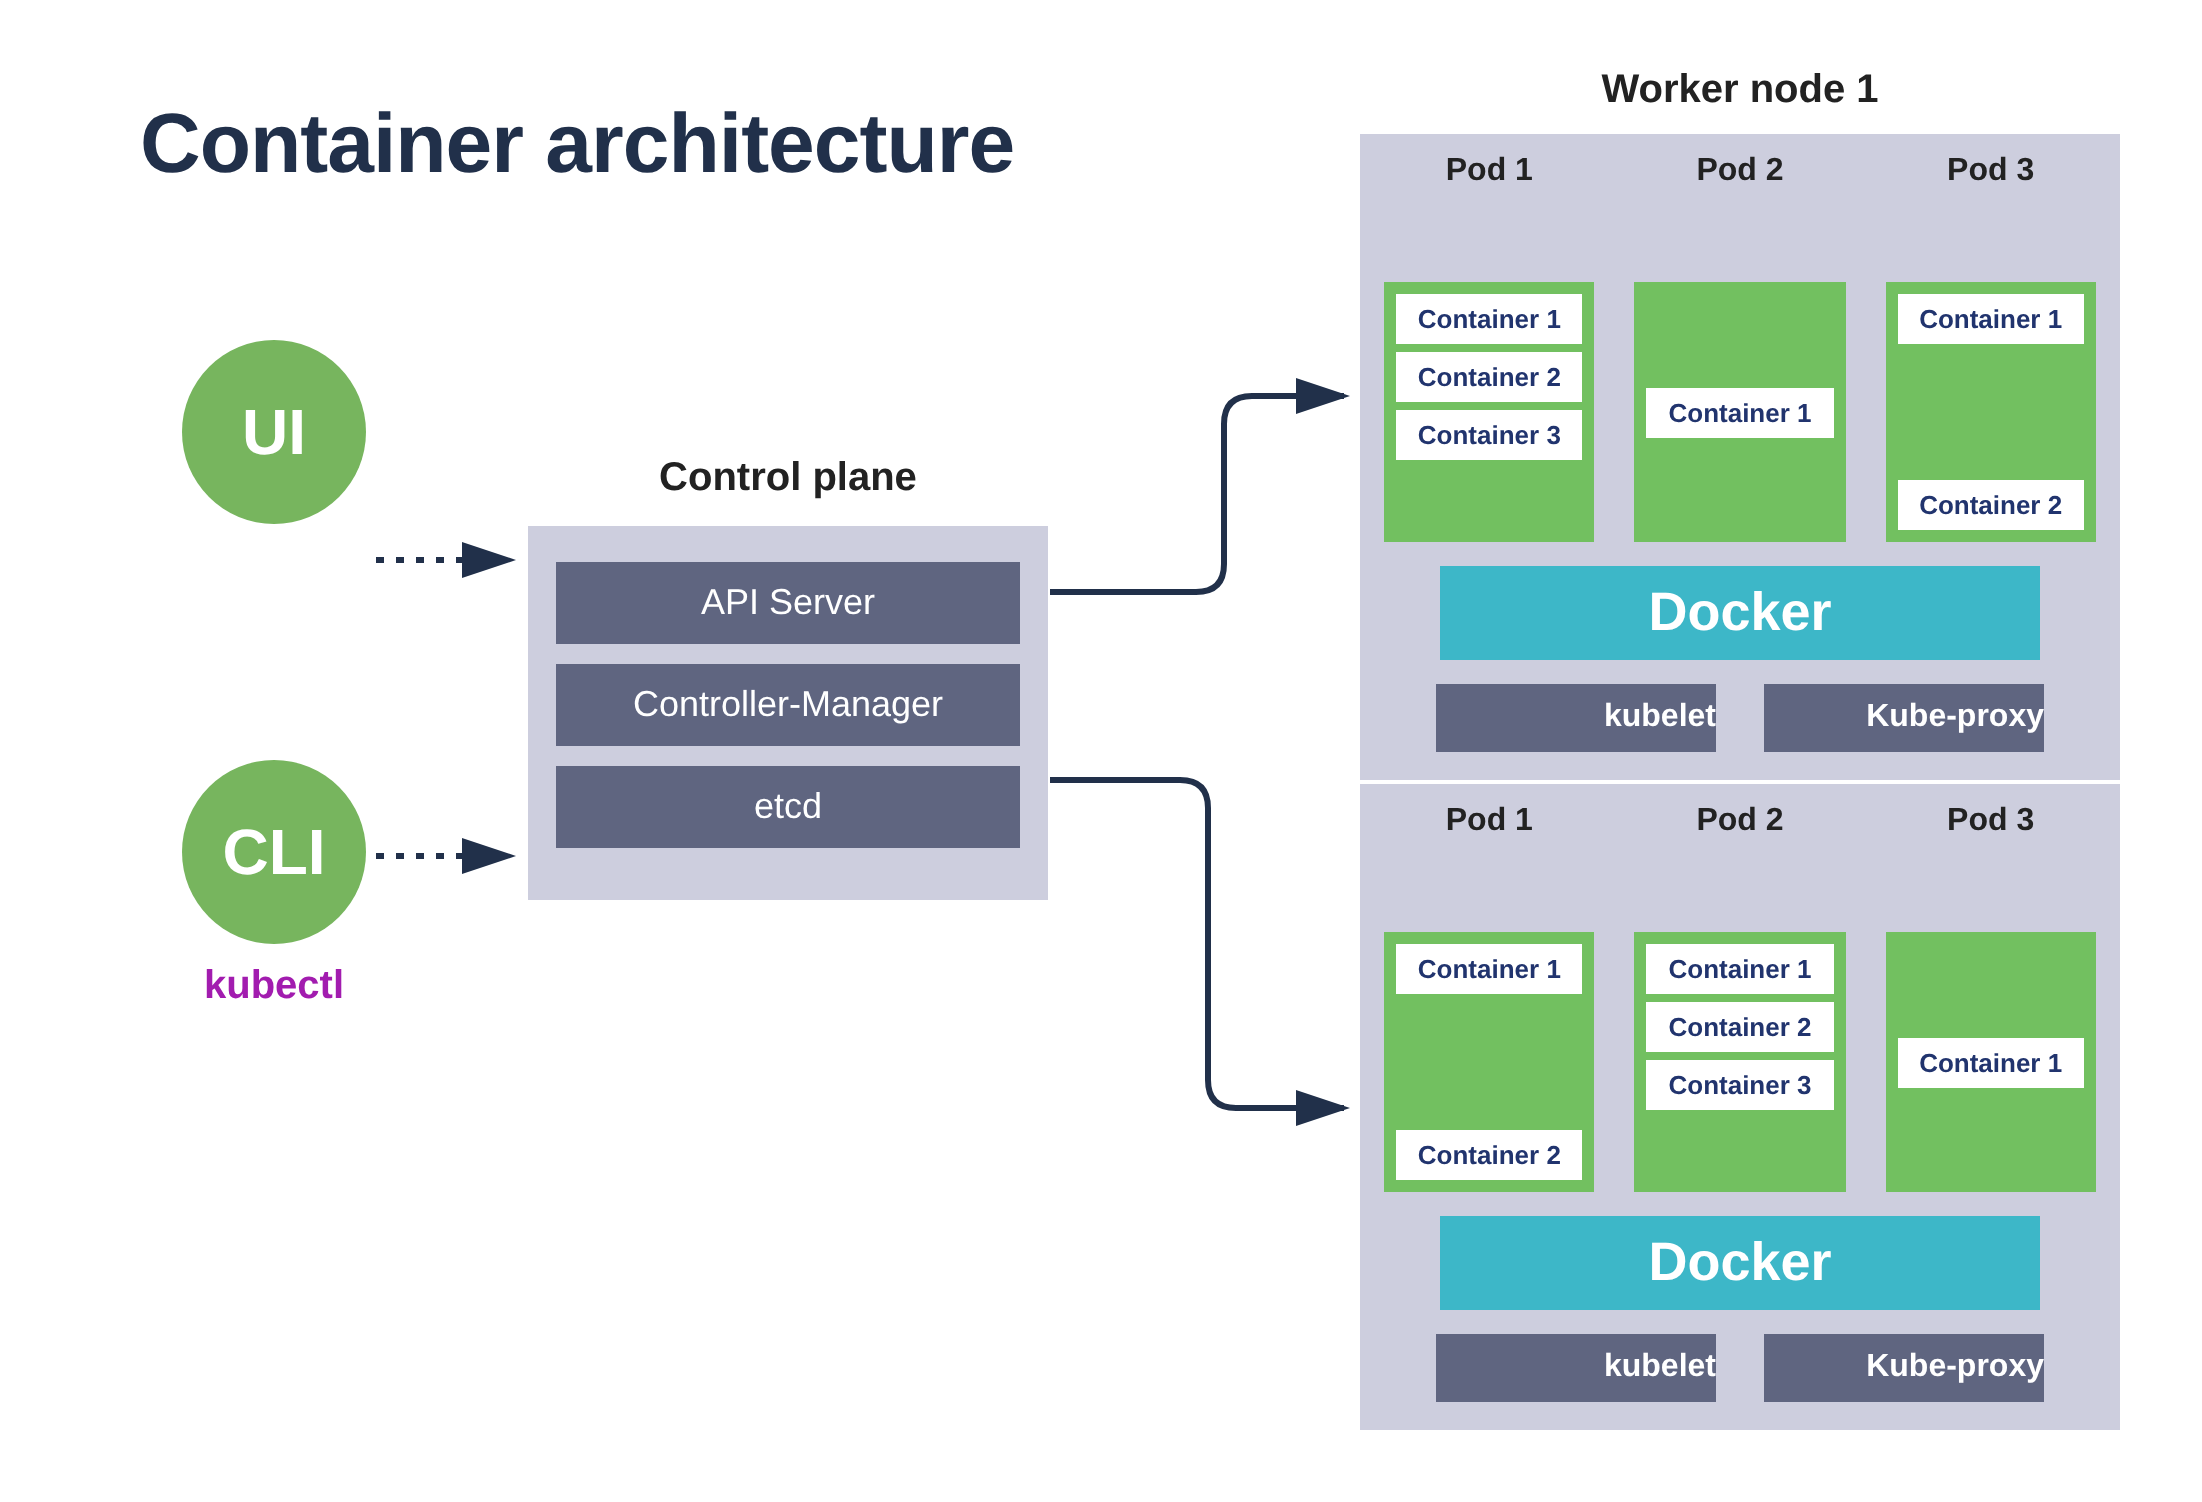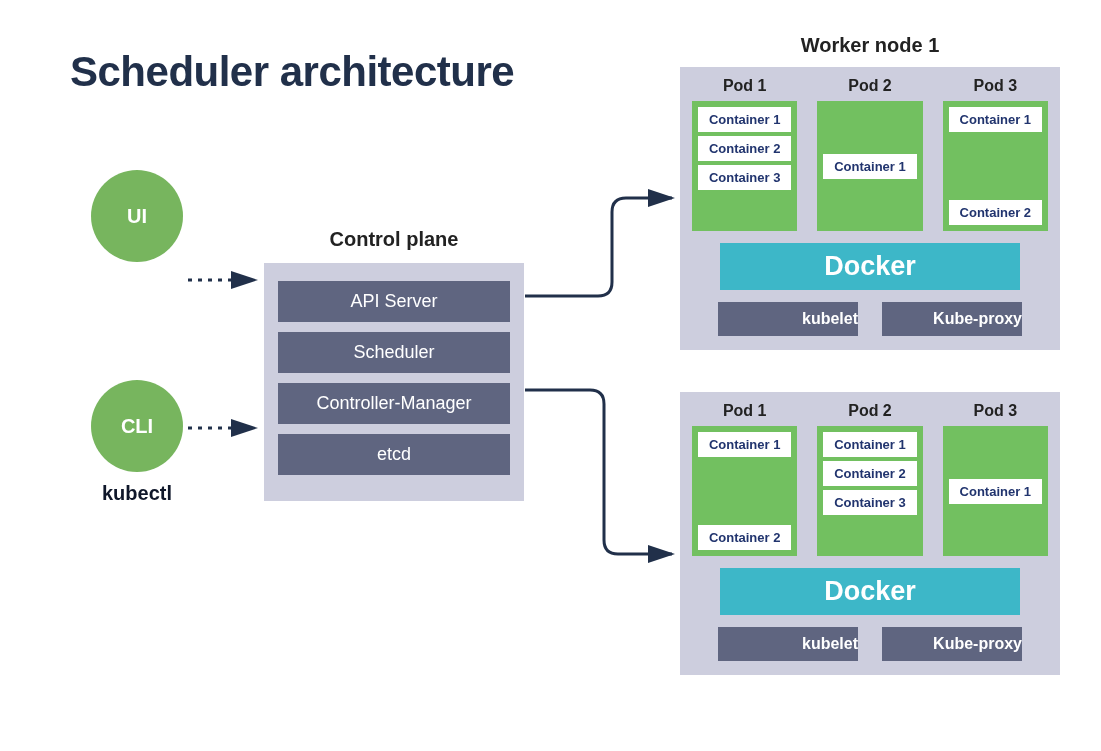--- a/index.html
+++ b/index.html
@@ -36,35 +36,35 @@
 }
 .circle {
   width: 92px;
   height: 92px;
   border-radius: 50%;
   background: #77b55e;
   color: #fff;
   display: flex;
   align-items: center;
   justify-content: center;
-  font-size: 20px;
+  font-size: 32px;
   font-weight: 700;
   margin: 0 auto;
 }
 .cli-section {
   position: absolute;
   left: 62px;
   top: 380px;
   width: 150px;
   text-align: center;
 }
 .kubectl-label {
   font-size: 20px;
   font-weight: 600;
-  color: #0f172a;
+  color: #a21caf;
   margin-top: 10px;
 }
 .control-plane {
   position: absolute;
   left: 264px;
   top: 228px;
   width: 260px;
 }
 .cp-heading {
   font-size: 20px;
@@ -122,20 +122,21 @@
   text-align: center;
   margin-bottom: 6px;
 }
 .pod-body {
   background: #72c060;
   padding: 6px;
   display: flex;
   flex-direction: column;
   gap: 4px;
   height: 130px;
+  margin-top: 40px;
 }
 .container {
   background: #fff;
   color: #21346e;
   font-size: 13px;
   font-weight: 700;
   text-align: center;
   padding: 5px 2px;
 }
 .spacer { flex: 1; }
@@ -165,36 +166,35 @@
 svg.connectors {
   position: absolute;
   left: 0; top: 0;
   width: 1101px; height: 751px;
   pointer-events: none;
 }
 </style>
 </head>
 <body>
 
-<div class="title">Scheduler architecture</div>
+<div class="title">Container architecture</div>
 
 <div class="ui-section">
   <div class="circle">UI</div>
 </div>
 
 <div class="cli-section">
   <div class="circle">CLI</div>
   <div class="kubectl-label">kubectl</div>
 </div>
 
 <div class="control-plane">
   <div class="cp-heading">Control plane</div>
   <div class="cp-box">
     <div class="cp-item">API Server</div>
-    <div class="cp-item">Scheduler</div>
     <div class="cp-item">Controller-Manager</div>
     <div class="cp-item">etcd</div>
   </div>
 </div>
 
 <div class="worker worker1">
   <div class="worker-heading">Worker node 1</div>
   <div class="worker-box">
     <div class="pods-row">
       <div class="pod">

